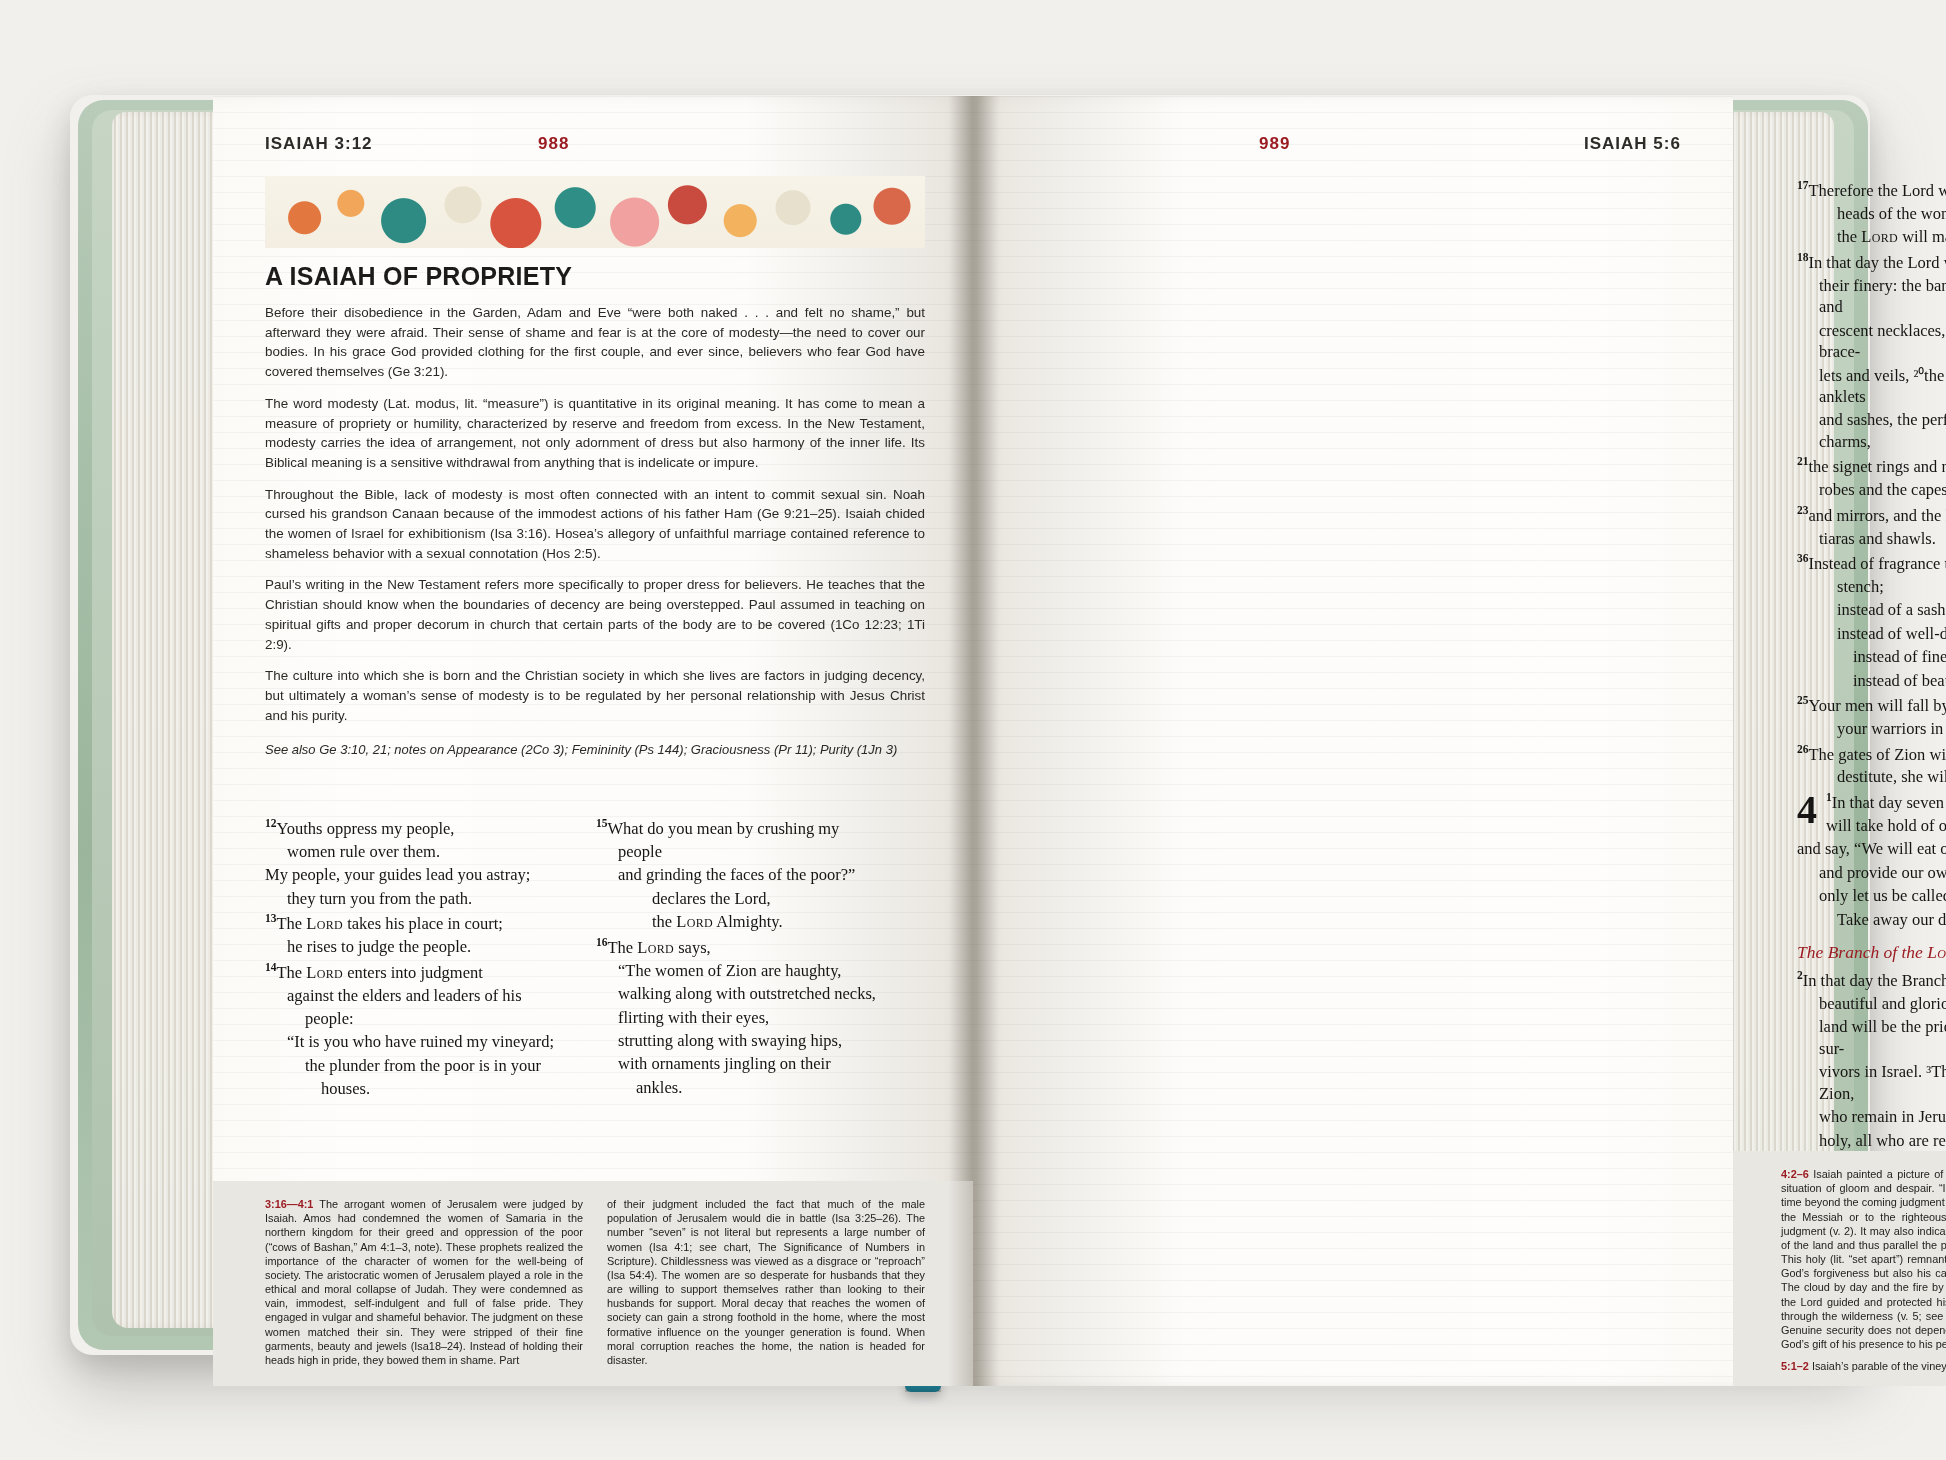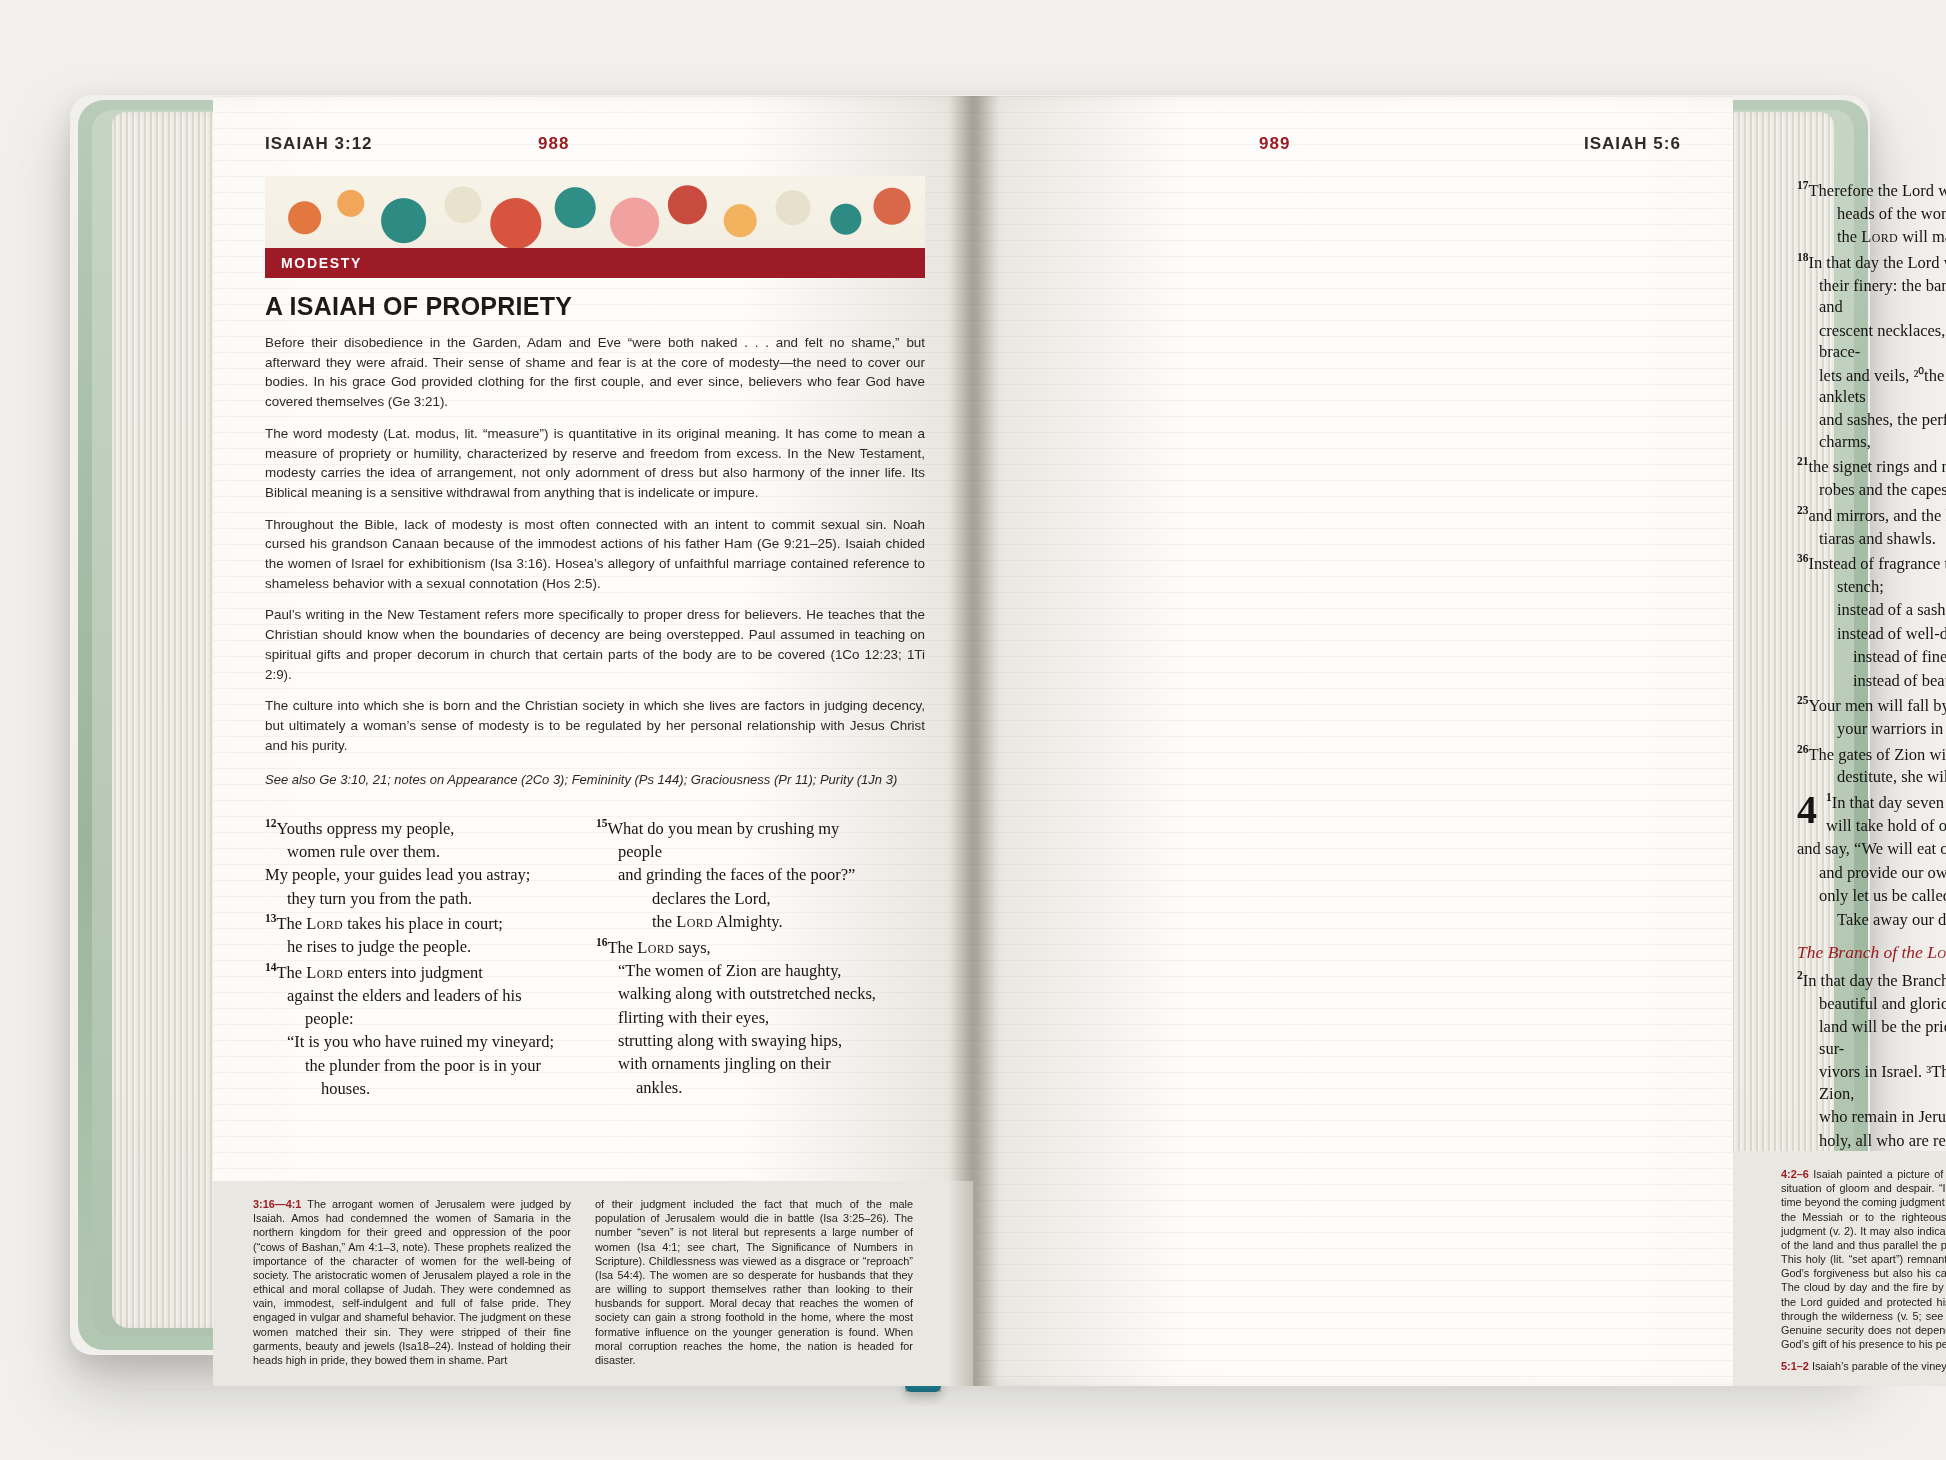--- a/index.html
+++ b/index.html
@@ -127,21 +127,21 @@
   }
 
   
   .rcols{position:absolute;left:824px;top:82px;display:flex;gap:26px;}
   .rcol{width:300px;}
 
   
   .notes{
     position:absolute;bottom:0;background:#e9e7e2;
   }
-  .notes.left{left:0;width:760px;height:205px;padding:16px 48px 0 40px;box-sizing:border-box;}
+  .notes.left{left:0;width:760px;height:205px;padding:16px 48px 0 52px;box-sizing:border-box;}
   .notes.right{left:760px;width:760px;height:235px;padding:16px 52px 0 48px;box-sizing:border-box;}
   .ncols{display:flex;gap:24px;}
   .ncol{width:318px;}
   .ncol.r{width:300px;}
   .note{
     font-family:"Liberation Sans",sans-serif;font-size:10.9px;line-height:1.30;
     color:#24221f;text-align:justify;margin:0 0 8px 0;
   }
   .nref{color:#9b1c22;font-weight:700;}
 
@@ -182,23 +182,20 @@
   <div class="spread">
 
     <div class="page left">
       <div class="showthrough"></div>
 
       <div class="runhead l-book">ISAIAH 3:12</div>
       <div class="runhead l-folio">988</div>
 
       <div class="article">
         <div class="art-art"></div>
-        <div class="art-bar">
-          <span>MODESTY</span>
-        </div>
         <div class="art-title">A ISAIAH OF PROPRIETY</div>
         <p class="art-p">Before their disobedience in the Garden, Adam and Eve “were both naked . . . and felt no shame,” but afterward they were afraid. Their sense of shame and fear is at the core of modesty—the need to cover our bodies. In his grace God provided clothing for the first couple, and ever since, believers who fear God have covered themselves (Ge 3:21).</p>
         <p class="art-p">The word modesty (Lat. modus, lit. “measure”) is quantitative in its original meaning. It has come to mean a measure of propriety or humility, characterized by reserve and freedom from excess. In the New Testament, modesty carries the idea of arrangement, not only adornment of dress but also harmony of the inner life. Its Biblical meaning is a sensitive withdrawal from anything that is indelicate or impure.</p>
         <p class="art-p">Throughout the Bible, lack of modesty is most often connected with an intent to commit sexual sin. Noah cursed his grandson Canaan because of the immodest actions of his father Ham (Ge 9:21–25). Isaiah chided the women of Israel for exhibitionism (Isa 3:16). Hosea’s allegory of unfaithful marriage contained reference to shameless behavior with a sexual connotation (Hos 2:5).</p>
         <p class="art-p">Paul’s writing in the New Testament refers more specifically to proper dress for believers. He teaches that the Christian should know when the boundaries of decency are being overstepped. Paul assumed in teaching on spiritual gifts and proper decorum in church that certain parts of the body are to be covered (1Co 12:23; 1Ti 2:9).</p>
         <p class="art-p">The culture into which she is born and the Christian society in which she lives are factors in judging decency, but ultimately a woman’s sense of modesty is to be regulated by her personal relationship with Jesus Christ and his purity.</p>
         <div class="art-see">See also Ge 3:10, 21; notes on Appearance (2Co 3); Femininity (Ps 144); Graciousness (Pr 11); Purity (1Jn 3)</div>
       </div>
 
       <div class="cols" style="left:52px;top:720px;">

